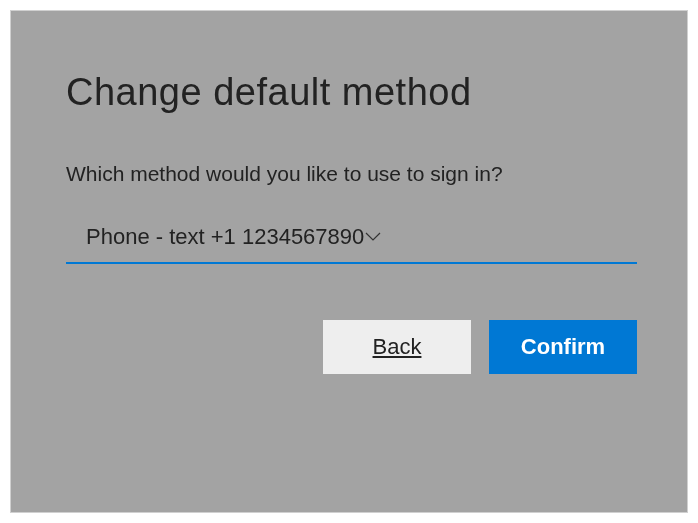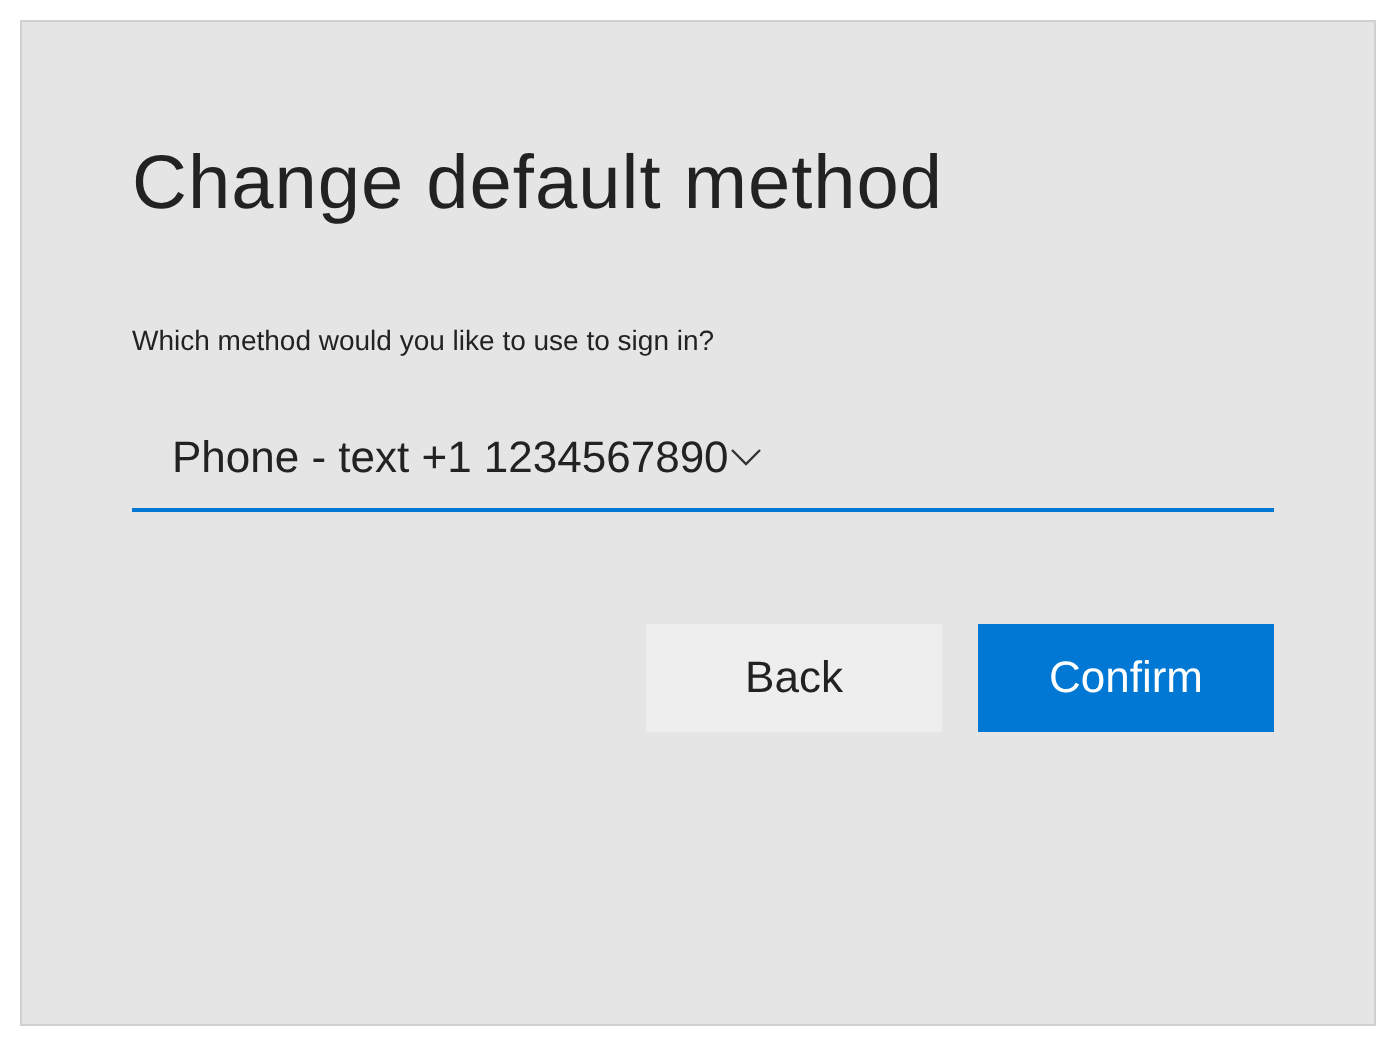--- a/index.html
+++ b/index.html
@@ -14,32 +14,32 @@
       height: 523px;
       display: flex;
       align-items: center;
       justify-content: center;
     }
     .dialog {
       border: 1px solid #d0d0d0;
       width: 678px;
       height: 503px;
       padding: 60px 50px 50px 55px;
-      background: #e5e5e5;
+      background: #a3a3a3;
       position: relative;
     }
     .title {
       font-size: 38px;
       font-weight: 300;
       color: #222;
       margin-bottom: 48px;
       letter-spacing: 0.5px;
     }
     .prompt {
-      font-size: 14px;
+      font-size: 21px;
       font-weight: 400;
       color: #222;
       margin-bottom: 28px;
     }
     .dropdown {
       display: flex;
       align-items: center;
       justify-content: flex-start;
       border-bottom: 2px solid #0078d4;
       padding: 10px 12px 12px 20px;
@@ -73,25 +73,26 @@
       min-width: 148px;
       border: none;
       cursor: pointer;
       font-family: inherit;
       text-align: center;
     }
     .btn-back {
       background: #eeeeee;
       color: #222;
       font-weight: 400;
+      text-decoration: underline;
     }
     .btn-confirm {
       background: #0078d4;
       color: #fff;
-      font-weight: 400;
+      font-weight: 700;
     }
   </style>
 </head>
 <body>
 
 <div class="dialog">
   <h1 class="title">Change default method</h1>
   <p class="prompt">Which method would you like to use to sign in?</p>
   <div class="dropdown">
     <span class="dropdown-value">Phone - text +1 1234567890</span>

